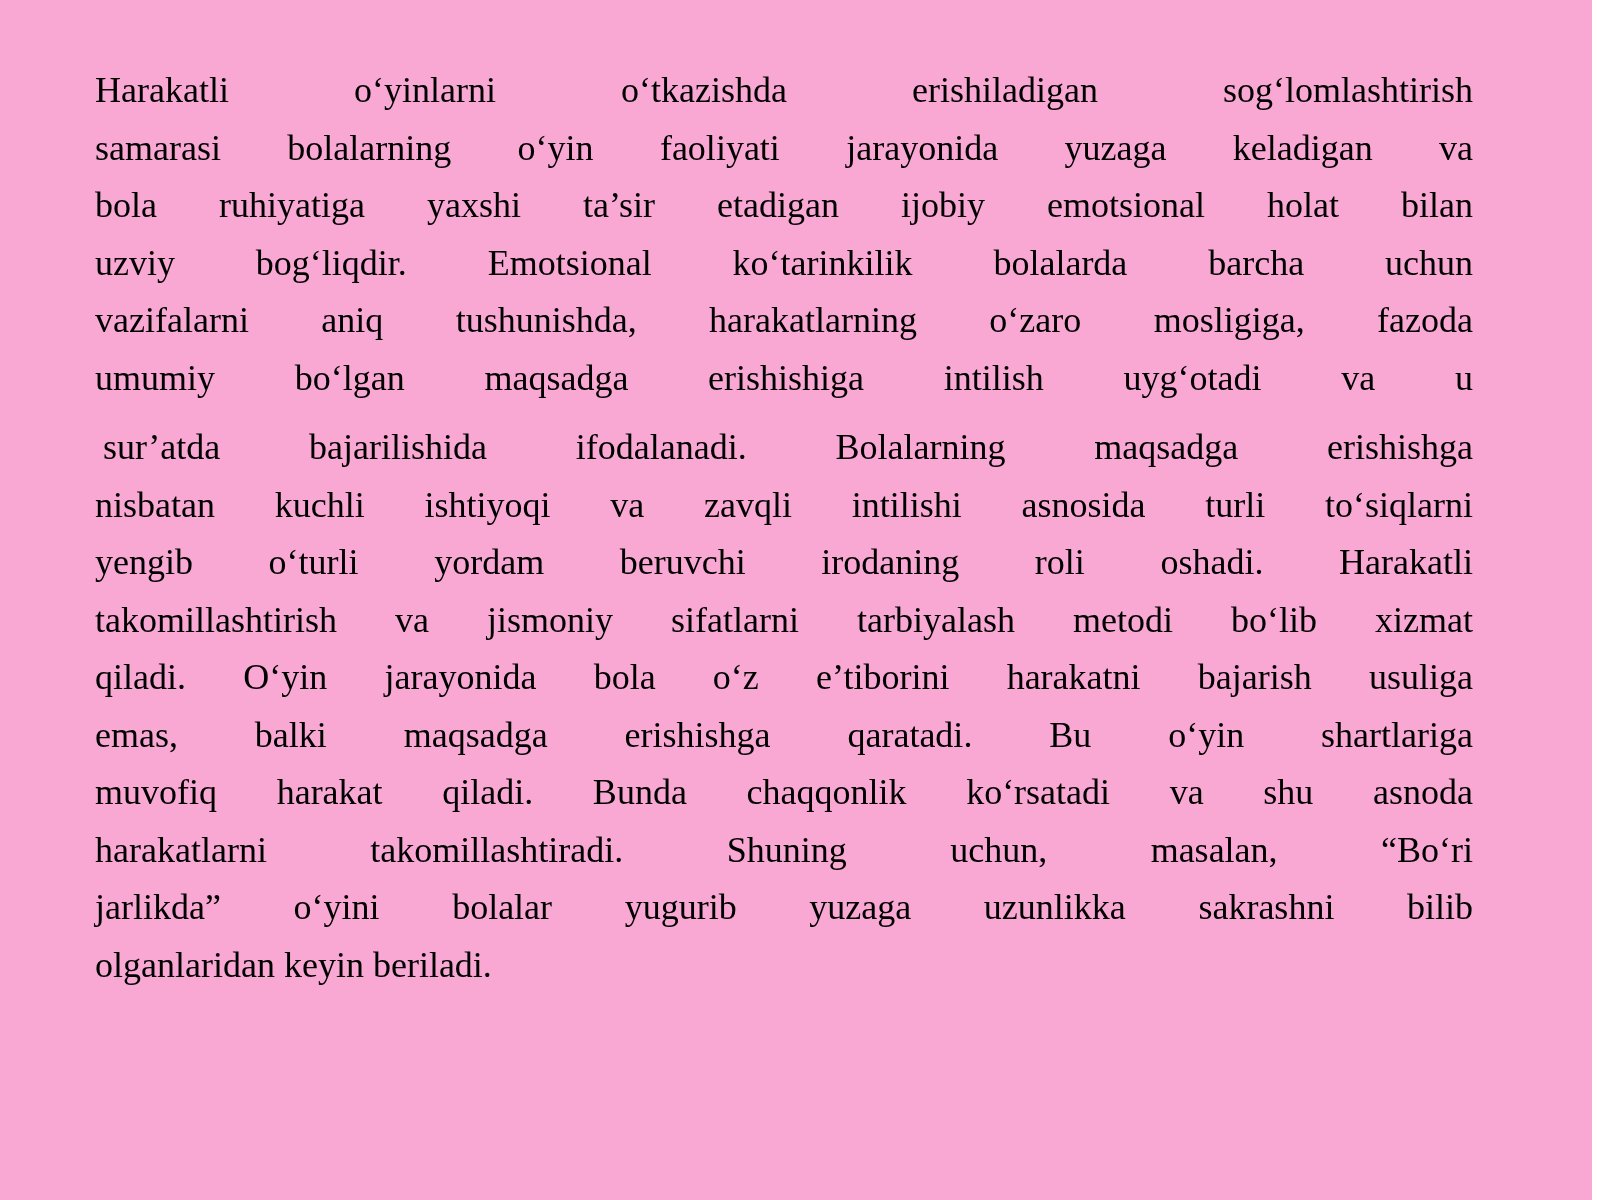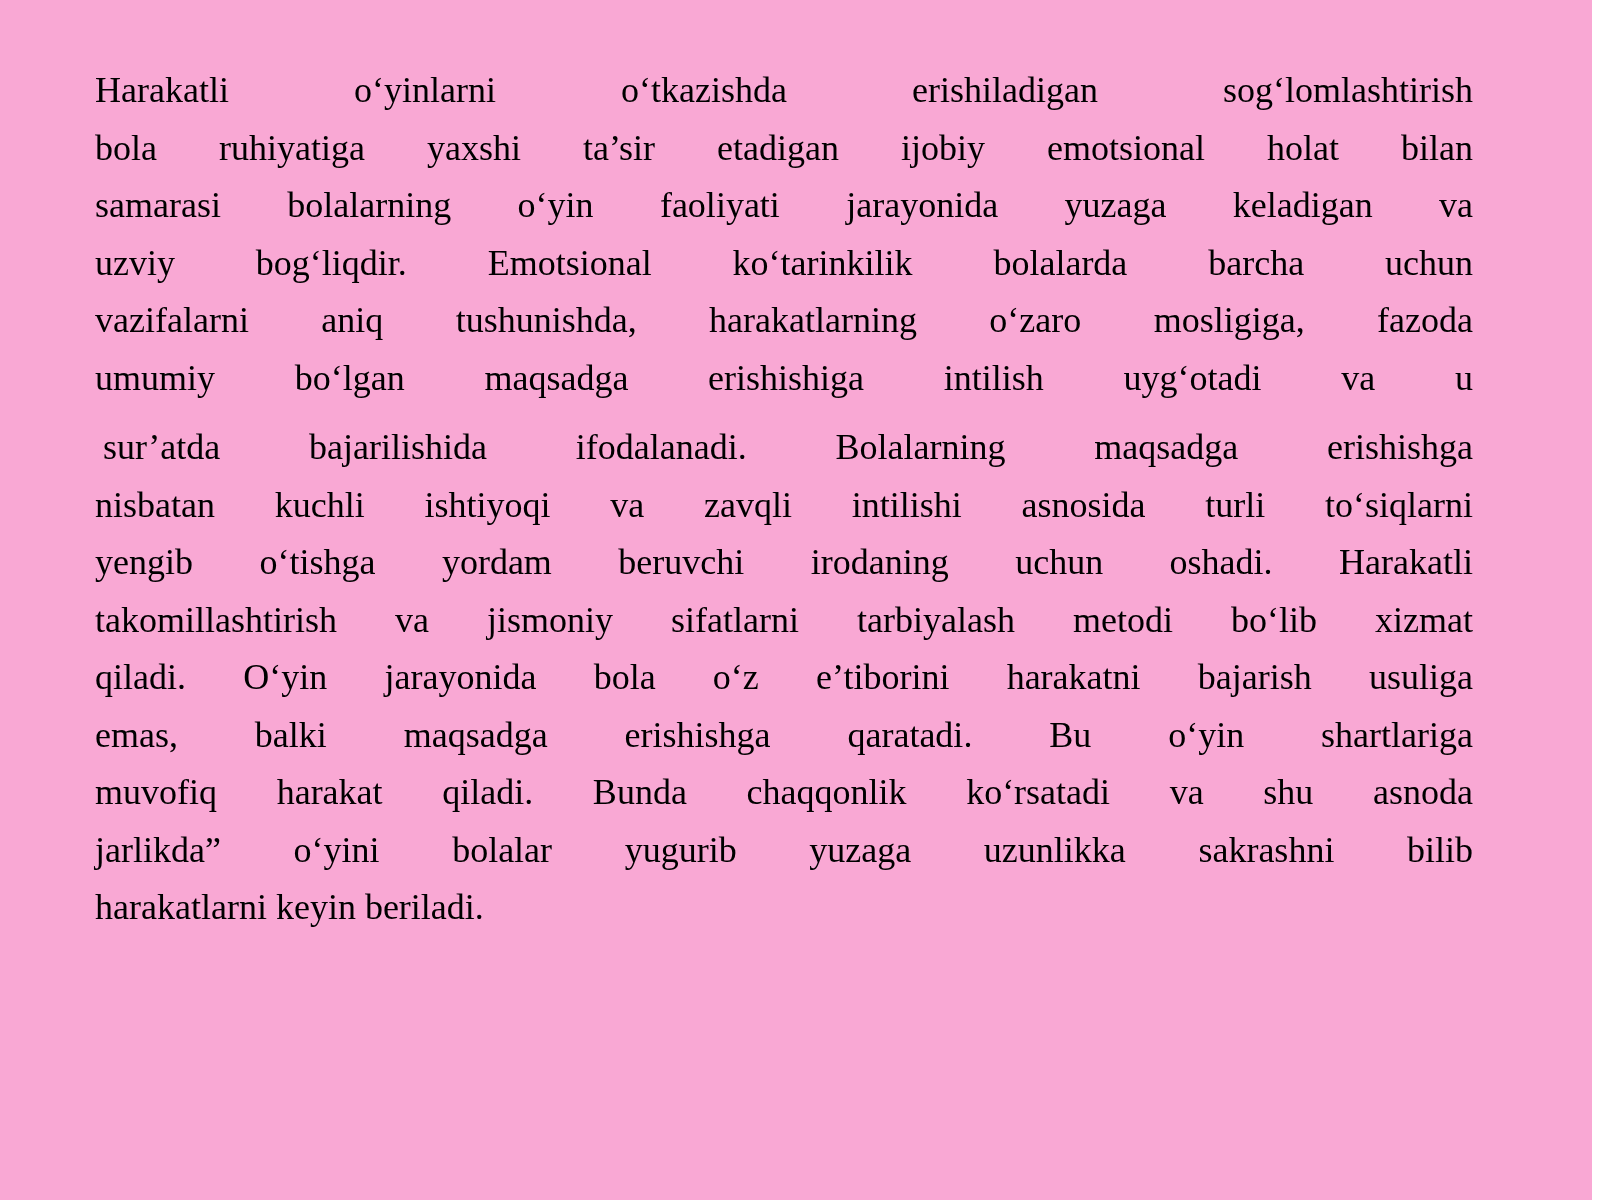--- a/index.html
+++ b/index.html
@@ -37,28 +37,29 @@
   .line.last {
     text-align-last: left;
   }
 </style>
 </head>
 <body>
 
 <div class="page">
   <div class="textblock">
     <div class="line">Harakatli o‘yinlarni o‘tkazishda erishiladigan sog‘lomlashtirish</div>
+    <div class="line">samarasi bolalarning o‘yin faoliyati jarayonida yuzaga keladigan va</div>
     <div class="line">bola ruhiyatiga yaxshi ta’sir etadigan ijobiy emotsional holat bilan</div>
-    <div class="line">samarasi bolalarning o‘yin faoliyati jarayonida yuzaga keladigan va</div>
     <div class="line">uzviy bog‘liqdir. Emotsional ko‘tarinkilik bolalarda barcha uchun</div>
     <div class="line">vazifalarni aniq tushunishda, harakatlarning o‘zaro mosligiga, fazoda</div>
     <div class="line">umumiy bo‘lgan maqsadga erishishiga intilish uyg‘otadi va u</div>
     <div class="line para-gap">sur’atda bajarilishida ifodalanadi. Bolalarning maqsadga erishishga</div>
     <div class="line">nisbatan kuchli ishtiyoqi va zavqli intilishi asnosida turli to‘siqlarni</div>
-    <div class="line">yengib o‘tishga yordam beruvchi irodaning uchun oshadi. Harakatli</div>
+    <div class="line">yengib o‘turli yordam beruvchi irodaning roli oshadi. Harakatli</div>
     <div class="line">takomillashtirish va jismoniy sifatlarni tarbiyalash metodi bo‘lib xizmat</div>
     <div class="line">qiladi. O‘yin jarayonida bola o‘z e’tiborini harakatni bajarish usuliga</div>
     <div class="line">emas, balki maqsadga erishishga qaratadi. Bu o‘yin shartlariga</div>
     <div class="line">muvofiq harakat qiladi. Bunda chaqqonlik ko‘rsatadi va shu asnoda</div>
+    <div class="line">harakatlarni takomillashtiradi. Shuning uchun, masalan, “Bo‘ri</div>
     <div class="line">jarlikda” o‘yini bolalar yugurib yuzaga uzunlikka sakrashni bilib</div>
-    <div class="line last">harakatlarni keyin beriladi.</div>
+    <div class="line last">olganlaridan keyin beriladi.</div>
   </div>
 </div>
 
 </body></html>

